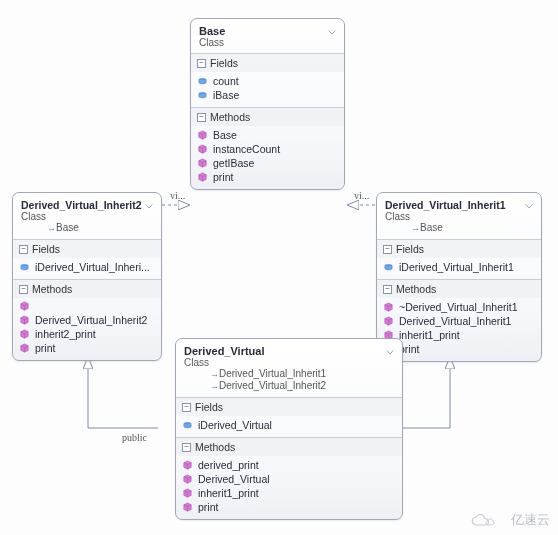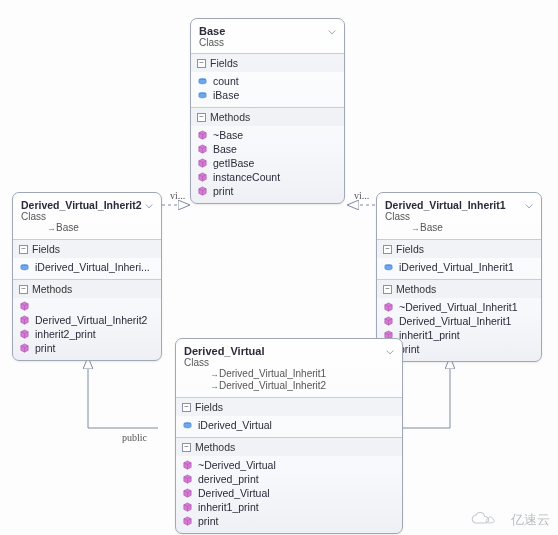--- a/index.html
+++ b/index.html
@@ -56,21 +56,21 @@
     white-space: nowrap;
   }
   .ic { width:11px; height:11px; display:inline-flex; align-items:center; justify-content:center; flex-shrink:0; }
   .ic svg { width:11px; height:11px; }
   .lbl-arrow {
     position:absolute; font-size:10px; color:#555;font-family:Liberation Serif, serif;
   }
   svg.connector { position:absolute; top:0; left:0; overflow:visible; }
   .watermark {
     position:absolute; right:8px; bottom:6px;
-    display:flex; align-items:flex-start; gap:16px;
+    display:flex; align-items:flex-end; gap:16px;
     color:#b8bcc4; font-size:13px; font-weight:500;
   }
   .watermark svg { width:26px; height:16px; }
 </style>
 </head>
 <body>
 
 <div class="canvas">
 
   <svg class="connector" width="558" height="535">
@@ -129,48 +129,39 @@
       <span>Methods</span>
     </div>
     <ul class="member-list">
         <li class="member-row">
           <span class="ic">
             <svg viewBox="0 0 12 12">
               <path d="M6 1l4 2v5l-4 2-4-2V3z" fill="#d77ad7" stroke="#a44aa4" stroke-width="0.6"></path>
               <path d="M2 3l4 2 4-2M6 5v5" stroke="#a44aa4" stroke-width="0.5" fill="none"></path>
             </svg>
           </span>
-          <span>~Base</span>
-        </li>
-        <li class="member-row">
-          <span class="ic">
-            <svg viewBox="0 0 12 12">
-              <path d="M6 1l4 2v5l-4 2-4-2V3z" fill="#d77ad7" stroke="#a44aa4" stroke-width="0.6"></path>
-              <path d="M2 3l4 2 4-2M6 5v5" stroke="#a44aa4" stroke-width="0.5" fill="none"></path>
-            </svg>
-          </span>
           <span>Base</span>
         </li>
         <li class="member-row">
           <span class="ic">
             <svg viewBox="0 0 12 12">
               <path d="M6 1l4 2v5l-4 2-4-2V3z" fill="#d77ad7" stroke="#a44aa4" stroke-width="0.6"></path>
               <path d="M2 3l4 2 4-2M6 5v5" stroke="#a44aa4" stroke-width="0.5" fill="none"></path>
             </svg>
           </span>
+          <span>instanceCount</span>
+        </li>
+        <li class="member-row">
+          <span class="ic">
+            <svg viewBox="0 0 12 12">
+              <path d="M6 1l4 2v5l-4 2-4-2V3z" fill="#d77ad7" stroke="#a44aa4" stroke-width="0.6"></path>
+              <path d="M2 3l4 2 4-2M6 5v5" stroke="#a44aa4" stroke-width="0.5" fill="none"></path>
+            </svg>
+          </span>
           <span>getIBase</span>
-        </li>
-        <li class="member-row">
-          <span class="ic">
-            <svg viewBox="0 0 12 12">
-              <path d="M6 1l4 2v5l-4 2-4-2V3z" fill="#d77ad7" stroke="#a44aa4" stroke-width="0.6"></path>
-              <path d="M2 3l4 2 4-2M6 5v5" stroke="#a44aa4" stroke-width="0.5" fill="none"></path>
-            </svg>
-          </span>
-          <span>instanceCount</span>
         </li>
         <li class="member-row">
           <span class="ic">
             <svg viewBox="0 0 12 12">
               <path d="M6 1l4 2v5l-4 2-4-2V3z" fill="#d77ad7" stroke="#a44aa4" stroke-width="0.6"></path>
               <path d="M2 3l4 2 4-2M6 5v5" stroke="#a44aa4" stroke-width="0.5" fill="none"></path>
             </svg>
           </span>
           <span>print</span>
         </li>
@@ -342,29 +333,20 @@
       <span>Methods</span>
     </div>
     <ul class="member-list">
         <li class="member-row">
           <span class="ic">
             <svg viewBox="0 0 12 12">
               <path d="M6 1l4 2v5l-4 2-4-2V3z" fill="#d77ad7" stroke="#a44aa4" stroke-width="0.6"></path>
               <path d="M2 3l4 2 4-2M6 5v5" stroke="#a44aa4" stroke-width="0.5" fill="none"></path>
             </svg>
           </span>
-          <span>~Derived_Virtual</span>
-        </li>
-        <li class="member-row">
-          <span class="ic">
-            <svg viewBox="0 0 12 12">
-              <path d="M6 1l4 2v5l-4 2-4-2V3z" fill="#d77ad7" stroke="#a44aa4" stroke-width="0.6"></path>
-              <path d="M2 3l4 2 4-2M6 5v5" stroke="#a44aa4" stroke-width="0.5" fill="none"></path>
-            </svg>
-          </span>
           <span>derived_print</span>
         </li>
         <li class="member-row">
           <span class="ic">
             <svg viewBox="0 0 12 12">
               <path d="M6 1l4 2v5l-4 2-4-2V3z" fill="#d77ad7" stroke="#a44aa4" stroke-width="0.6"></path>
               <path d="M2 3l4 2 4-2M6 5v5" stroke="#a44aa4" stroke-width="0.5" fill="none"></path>
             </svg>
           </span>
           <span>Derived_Virtual</span>

